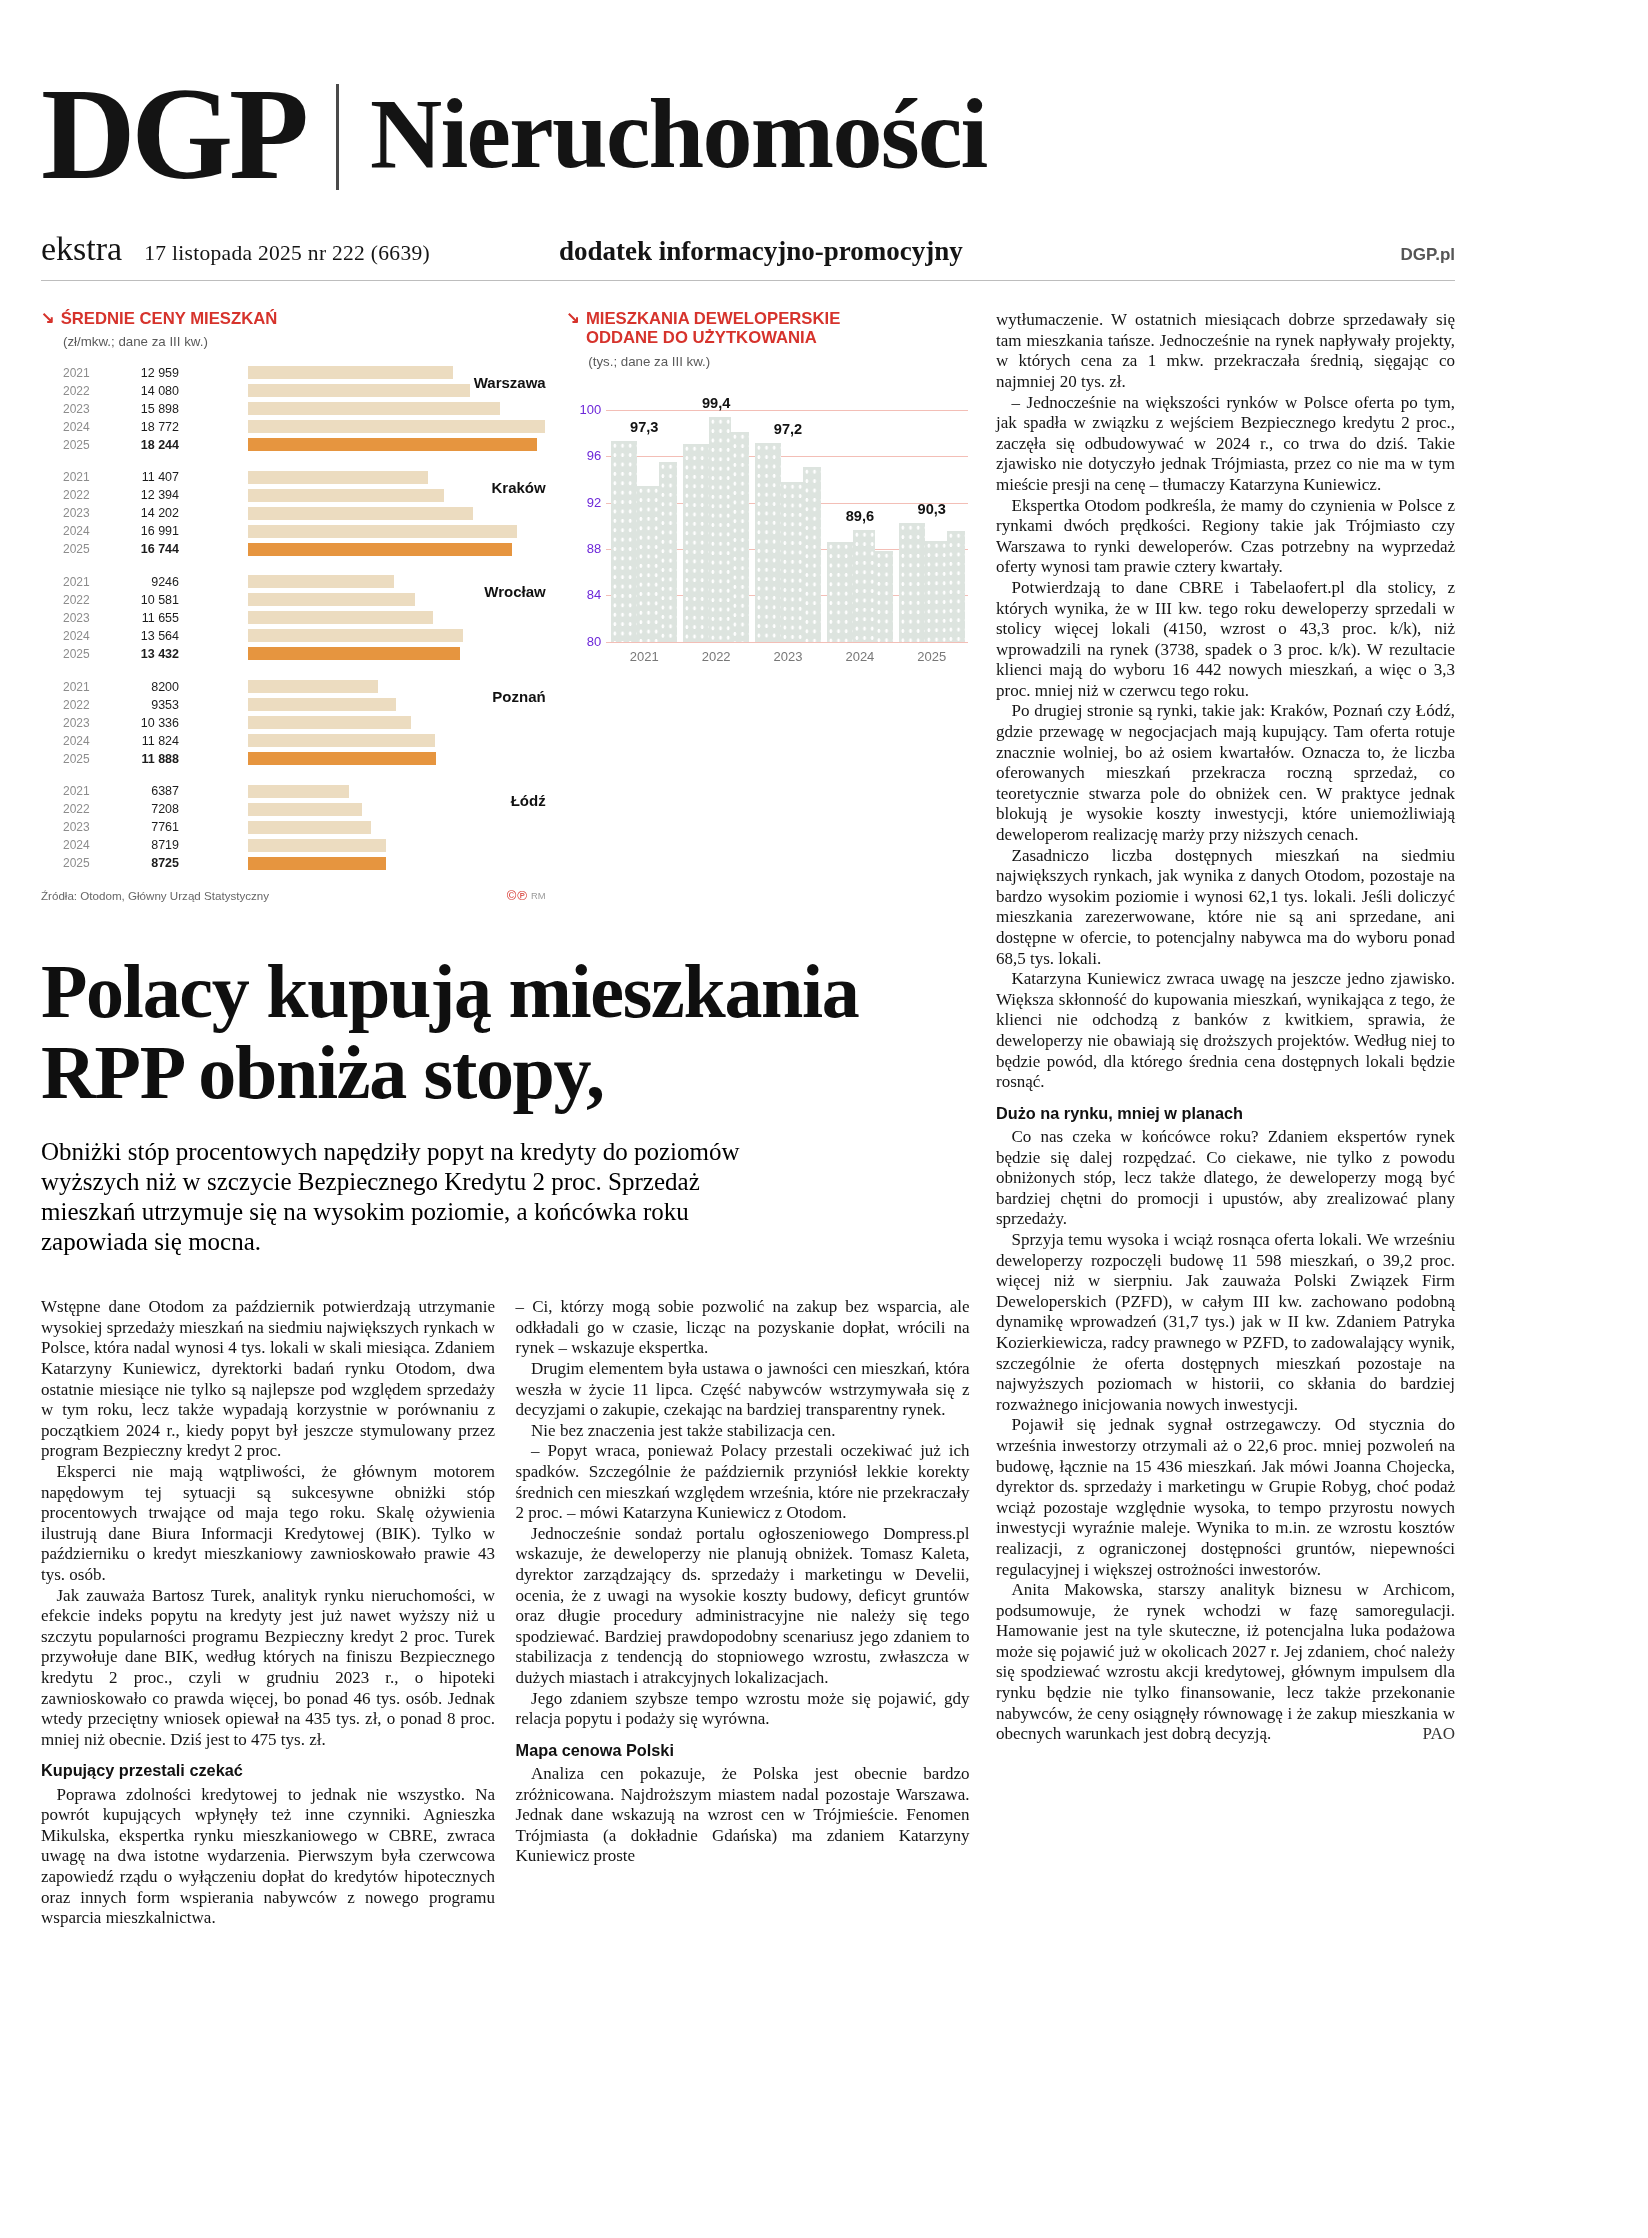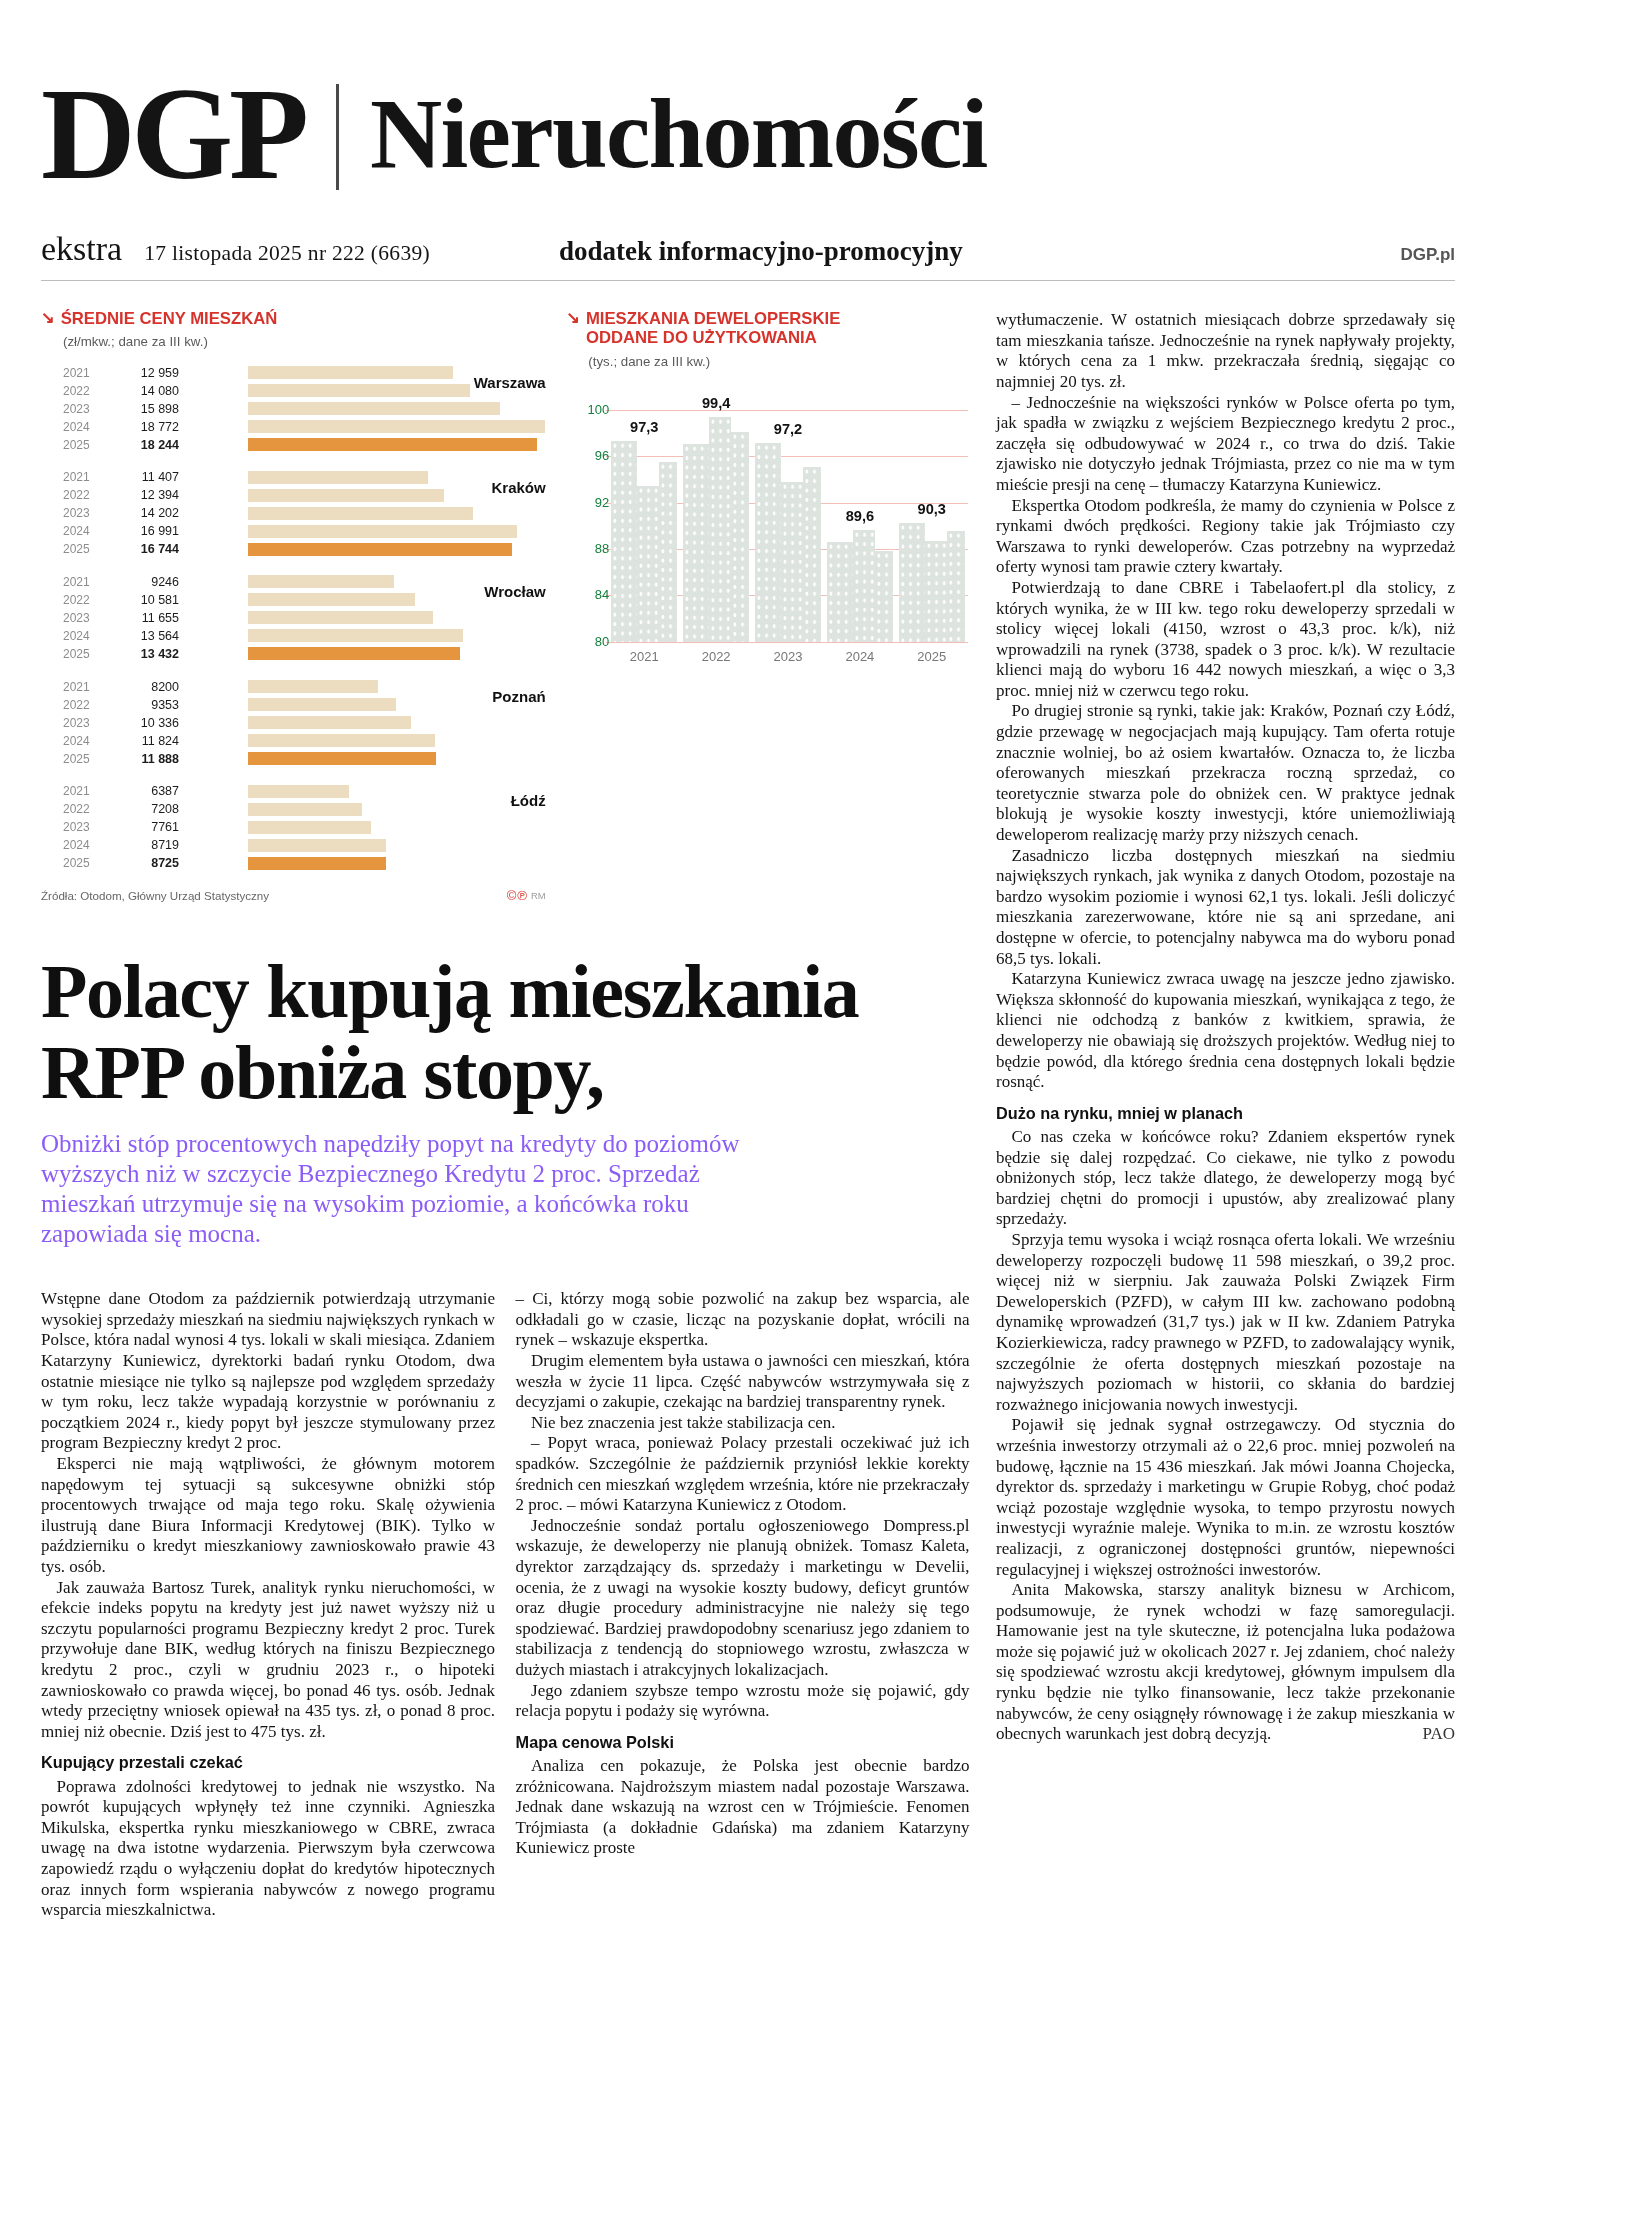--- a/index.html
+++ b/index.html
@@ -37,32 +37,32 @@
   .cbar{display:block;height:13px;margin-left:69px;background:#ecdcc0}
   .crow.hl .cbar{background:#e6953f}
   .city-name{position:absolute;top:10.3px;right:0;font-family:"Liberation Sans",sans-serif;font-weight:bold;font-size:15px;color:#111}
   .chart-source{display:flex;align-items:center;margin-top:15.5px;font-family:"Liberation Sans",sans-serif;font-size:11.6px;color:#666}
   .rights{margin-left:auto;color:#d6332c;font-size:13px;letter-spacing:0.9px}
   .rights-rm{color:#9a9a9a;font-size:9.4px;margin-left:3.4px}
 
   
   .c2-plot{position:relative;height:232px;margin-top:41px}
   .gridline{position:absolute;left:40px;right:1.7px;height:0;border-top:1.3px solid #f3beb6}
-  .gl-label{position:absolute;left:12px;width:31px;text-align:right;transform:translateY(-55%);font-family:"Liberation Sans",sans-serif;font-size:13px;color:#15803d}
+  .gl-label{position:absolute;left:4px;width:31px;text-align:right;transform:translateY(-55%);font-family:"Liberation Sans",sans-serif;font-size:13px;color:#6d28d9}
   .buildings{position:absolute;left:45px;right:5.2px;bottom:0;display:flex;justify-content:space-between;align-items:flex-end}
   .bgroup{position:relative;display:flex;align-items:flex-end}
   .bslice{display:block;background-color:#dde4df;background-image:radial-gradient(#ffffff 1.3px,transparent 1.6px);background-size:7.7px 9.4px}
   .bval{position:absolute;left:0;width:100%;text-align:center;font-family:"Liberation Sans",sans-serif;font-weight:bold;font-size:14.6px;color:#111;white-space:nowrap}
   .c2-x{display:flex;justify-content:space-between;margin:6.9px 5.2px 0 45px;font-family:"Liberation Sans",sans-serif;font-size:13px;color:#777}
   .c2-xlabel{width:66px;text-align:center}
 
   
   .headline{margin:48px 0 0;font-size:76px;line-height:1.07;font-weight:bold;letter-spacing:-1.3px;color:#0f0f0f}
   .headline span{display:block}
-  .lede{margin-top:16px;max-width:717px;font-size:25px;line-height:30px;color:#8b5cf6}
+  .lede{margin-top:24px;max-width:717px;font-size:25px;line-height:30px;color:#000000}
   .body-cols{display:flex;gap:20.6px;margin-top:40px}
   .bcol{width:454px}
   .rcol{padding-top:1.7px}
   p.ind,p.noind{margin:0;font-size:17px;line-height:20.6px;text-align:justify;color:#141414}
   p.ind{text-indent:15.5px}
   h4.subhead{font-family:"Liberation Sans",sans-serif;font-size:16.3px;font-weight:bold;margin:11px 0 4.3px;color:#111}
   .tag{float:right;color:#333}
 </style>
 </head>
 <body>

